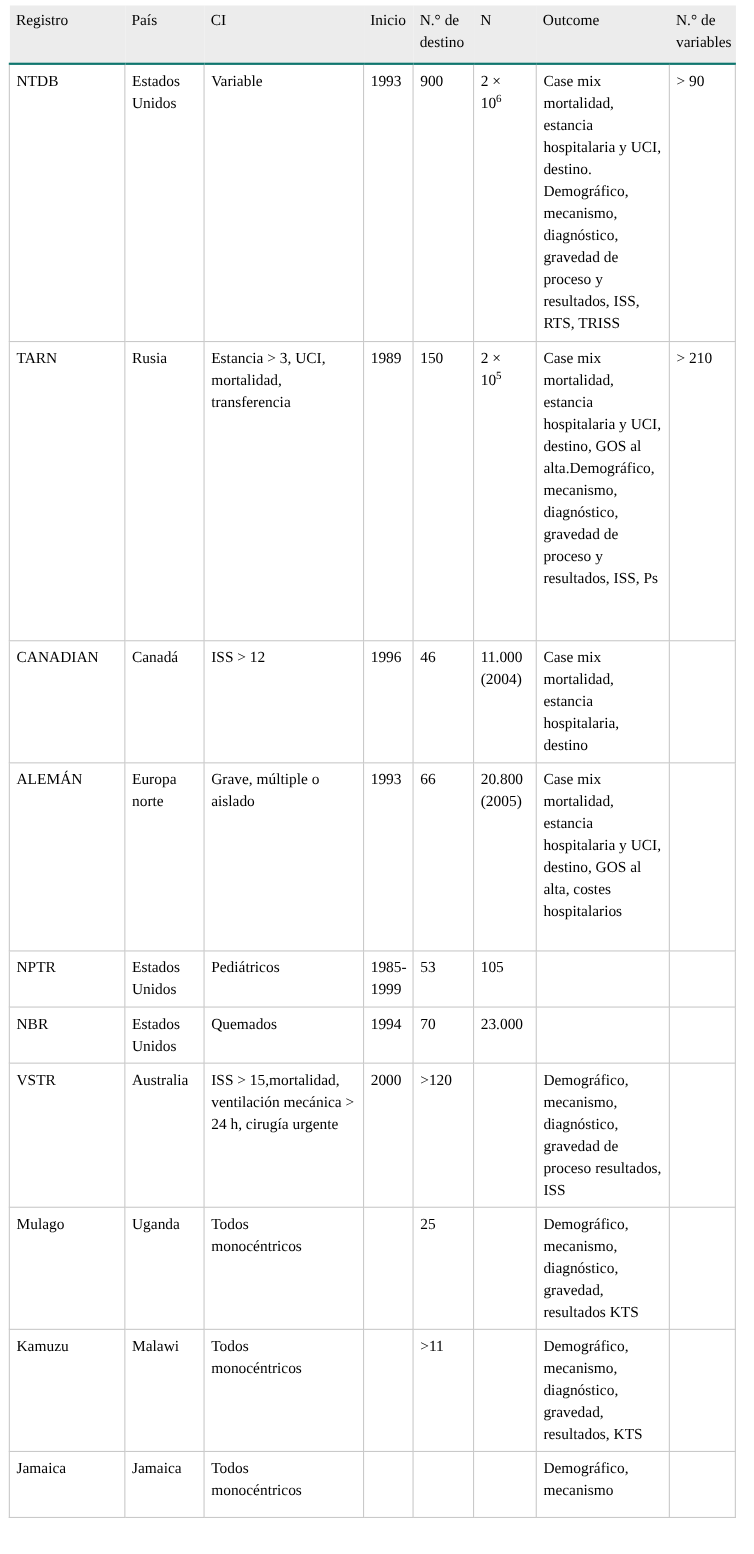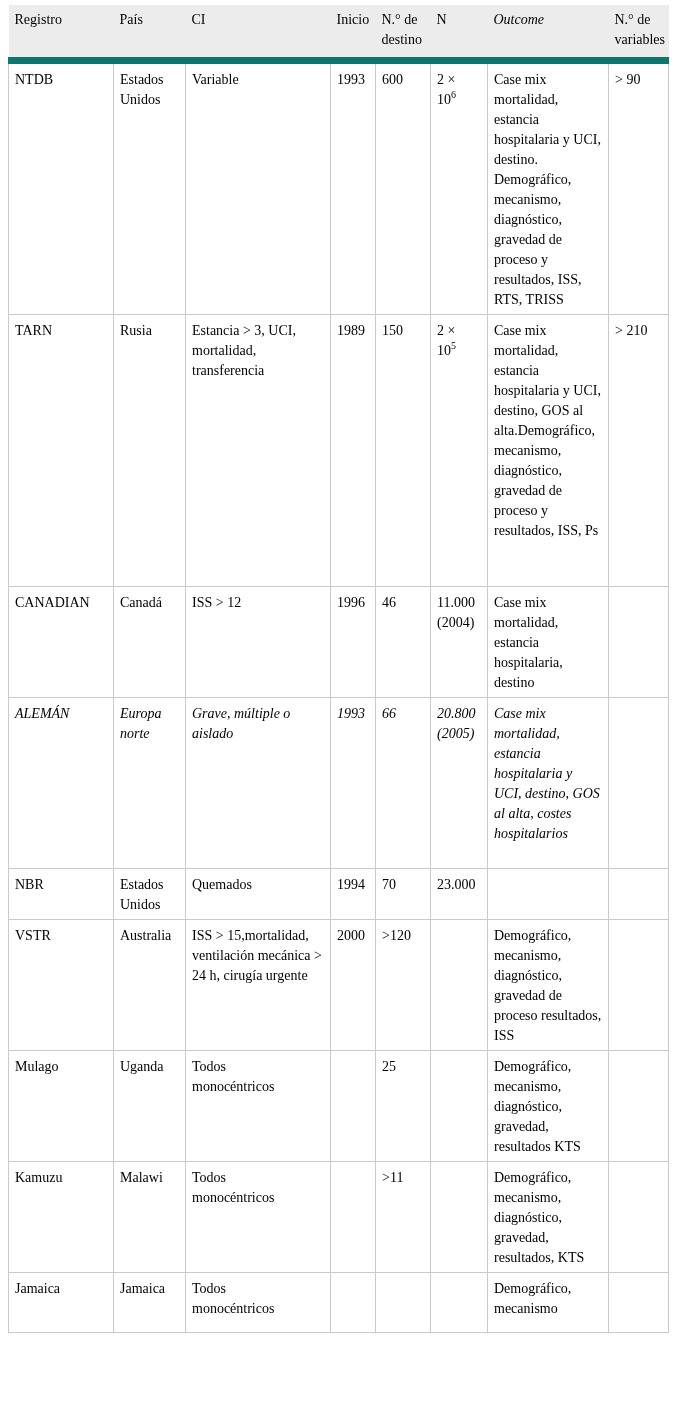--- a/index.html
+++ b/index.html
@@ -15,23 +15,23 @@
     table-layout: fixed;
     width: 660px;
   }
   thead th {
     background: #ececec;
     font-weight: normal;
     text-align: left;
     vertical-align: top;
     padding: 5px 3px 7px 6px;
     border: none;
-    border-bottom: 7px solid #0f766e;
+    border-bottom: 2px solid #0f766e;
   }
-  thead th.outcome-col { font-style: italic; }
+  thead th.outcome-col { }
   tbody td {
     vertical-align: top;
     text-align: left;
     padding: 6px 5px 4px 6px;
     border: 1px solid #c9c9c9;
   }
   tbody tr:first-child td { border-top: none; }
   sup { font-size: 10px; line-height: 0; }
 </style>
 </head>
@@ -60,21 +60,21 @@
         <th class="outcome-col">Outcome</th>
         <th>N.° de variables</th>
       </tr>
     </thead>
     <tbody id="table-body">
         <tr style="height: 252px;">
           <td>NTDB</td>
           <td>Estados Unidos</td>
           <td>Variable</td>
           <td>1993</td>
-          <td>600</td>
+          <td>900</td>
           <td>2 ×<br>10<sup>6</sup></td>
           <td>Case mix mortalidad, estancia hospitalaria y UCI, destino. Demográfico, mecanismo, diagnóstico, gravedad de proceso y resultados, ISS, RTS, TRISS</td>
           <td>&gt; 90</td>
         </tr>
         <tr style="height: 272px; margin-top: 24px;">
           <td>TARN</td>
           <td>Rusia</td>
           <td>Estancia &gt; 3, UCI, mortalidad, transferencia</td>
           <td>1989</td>
           <td>150</td>
@@ -85,28 +85,38 @@
         <tr style="height: 111px;">
           <td>CANADIAN</td>
           <td>Canadá</td>
           <td>ISS &gt; 12</td>
           <td>1996</td>
           <td>46</td>
           <td>11.000<br>(2004)</td>
           <td>Case mix mortalidad, estancia hospitalaria, destino</td>
           <td></td>
         </tr>
-        <tr style="height: 171px; font-style: italic;">
+        <tr style="height: 171px;">
           <td>ALEMÁN</td>
           <td>Europa norte</td>
           <td>Grave, múltiple o aislado</td>
           <td>1993</td>
           <td>66</td>
           <td>20.800<br>(2005)</td>
           <td>Case mix mortalidad, estancia hospitalaria y UCI, destino, GOS al alta, costes hospitalarios</td>
+          <td></td>
+        </tr>
+        <tr style="height: 51px;">
+          <td>NPTR</td>
+          <td>Estados Unidos</td>
+          <td>Pediátricos</td>
+          <td>1985-<br>1999</td>
+          <td>53</td>
+          <td>105</td>
+          <td></td>
           <td></td>
         </tr>
         <tr style="height: 51px; margin-left: 20px;">
           <td>NBR</td>
           <td>Estados Unidos</td>
           <td>Quemados</td>
           <td>1994</td>
           <td>70</td>
           <td>23.000</td>
           <td></td>

